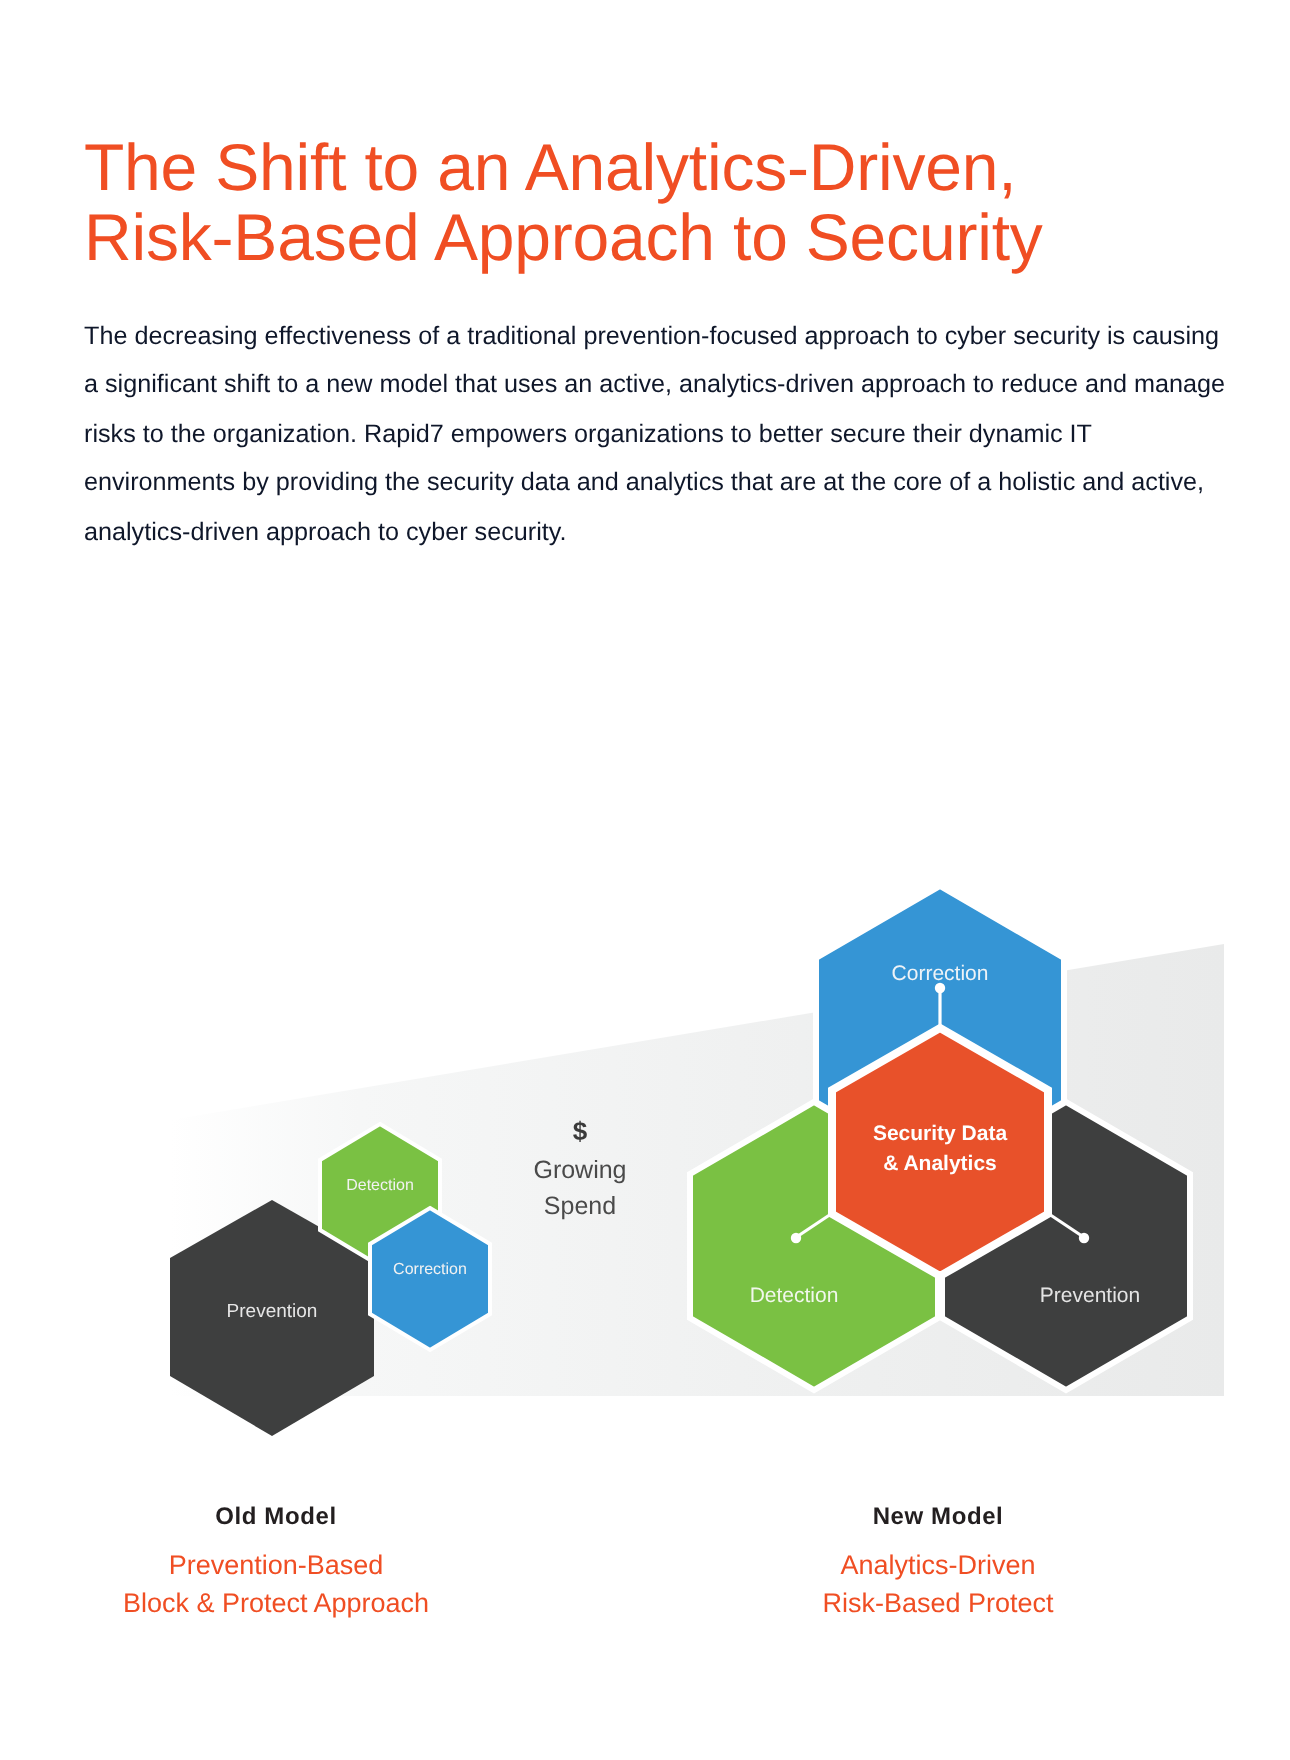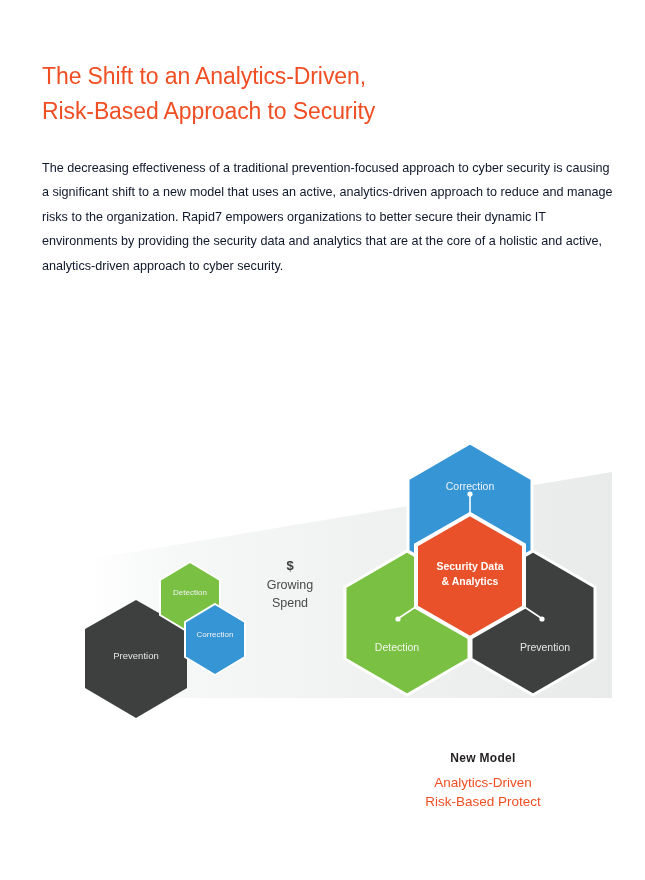--- a/index.html
+++ b/index.html
@@ -22,21 +22,21 @@
     position: absolute;
     inset: 0;
   }
 
   
   #headline {
     position: absolute;
     left: 42px;
     top: 44px;
     width: 560px;
-    font-size: 23px;
+    font-size: 33px;
     line-height: 35px;
     font-weight: 400;
     letter-spacing: -0.1px;
     color: #f04e23;
     white-space: pre-line;
   }
 
   
   #intro-paragraph {
     position: absolute;
@@ -64,21 +64,21 @@
     height: 300px;
   }
 
   
   .caption-block {
     position: absolute;
     width: 270px;
     text-align: center;
   }
   #caption-old  { left: 3px;   top: 750px; }
-  #caption-new  { left: 348px; top: 750px; text-align: center; }
+  #caption-new  { left: 334px; top: 750px; text-align: center; }
 
   .caption-title {
     font-size: 12px;
     font-weight: 700;
     color: #231f20;
     letter-spacing: 0.3px;
     line-height: 16px;
     margin-bottom: 7px;
   }
   .caption-sub {
@@ -163,20 +163,25 @@
         <circle cx="398" cy="189" r="2.6" fill="#ffffff"></circle>
       </g>
 
       <g>
         <line x1="523" y1="176" x2="541" y2="188" stroke="#ffffff" stroke-width="1.6"></line>
         <circle cx="542" cy="189" r="2.6" fill="#ffffff"></circle>
       </g>
     </svg>
   </div>
 
+  <div class="caption-block" id="caption-old">
+    <div class="caption-title">Old Model</div>
+    <div class="caption-sub">Prevention-Based
+Block &amp; Protect Approach</div>
+  </div>
 
   <div class="caption-block" id="caption-new">
     <div class="caption-title">New Model</div>
     <div class="caption-sub">Analytics-Driven
 Risk-Based Protect</div>
   </div>
 
 </div>
 
 </body></html>

